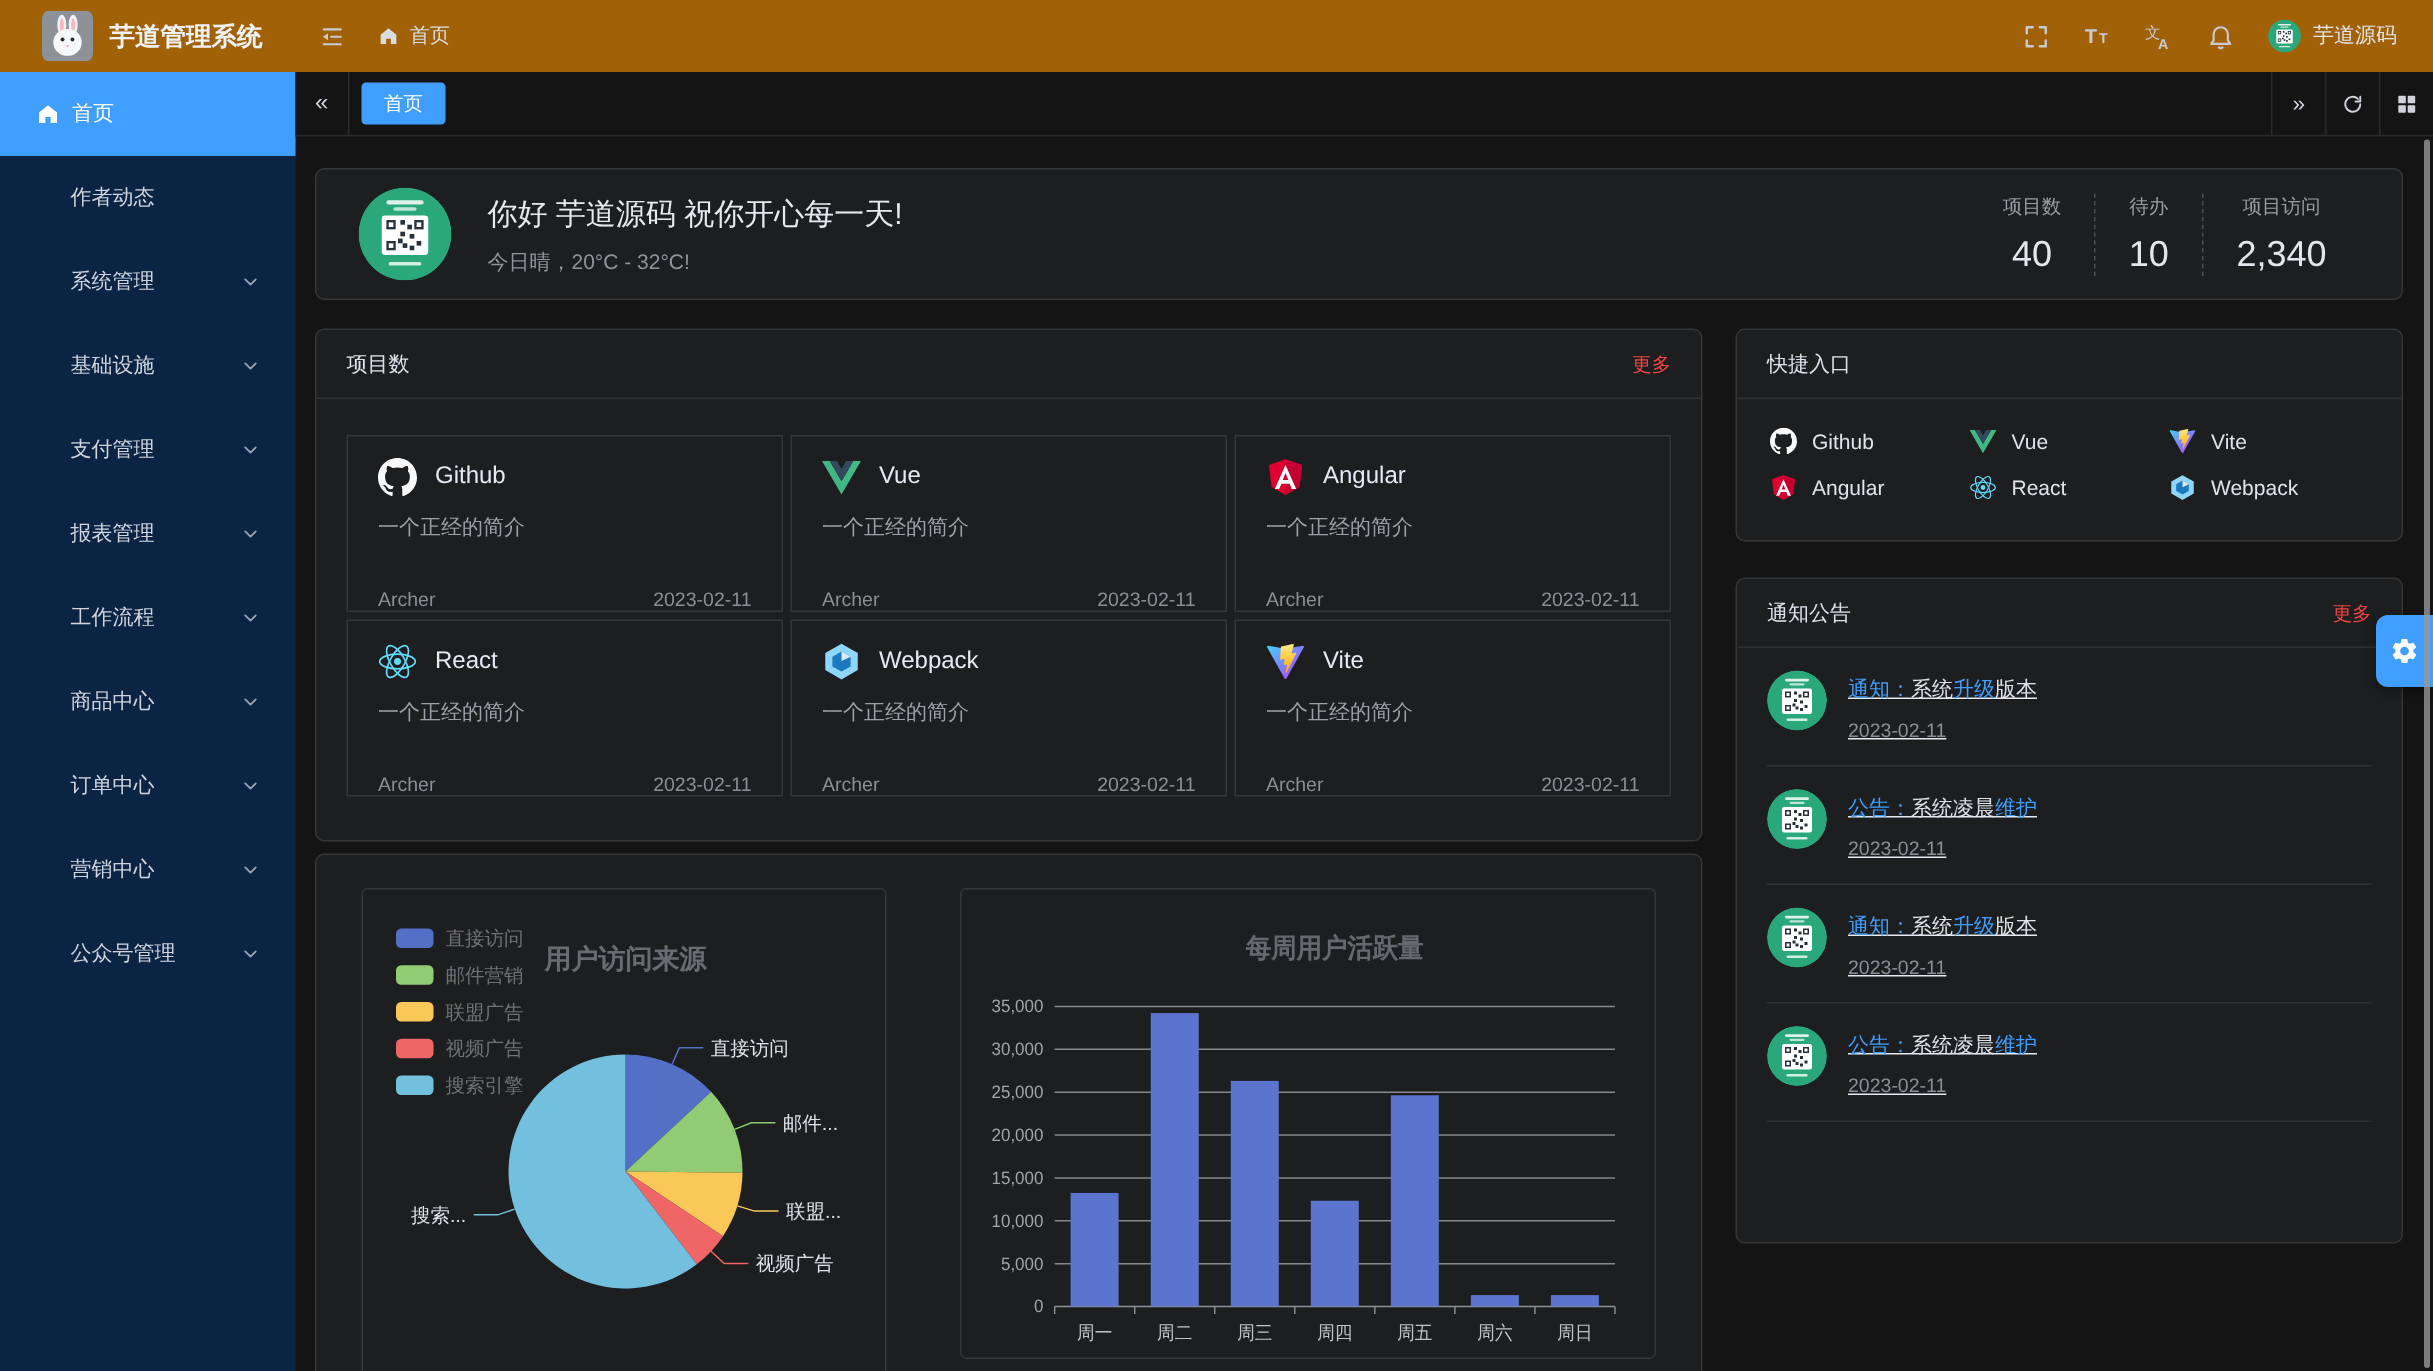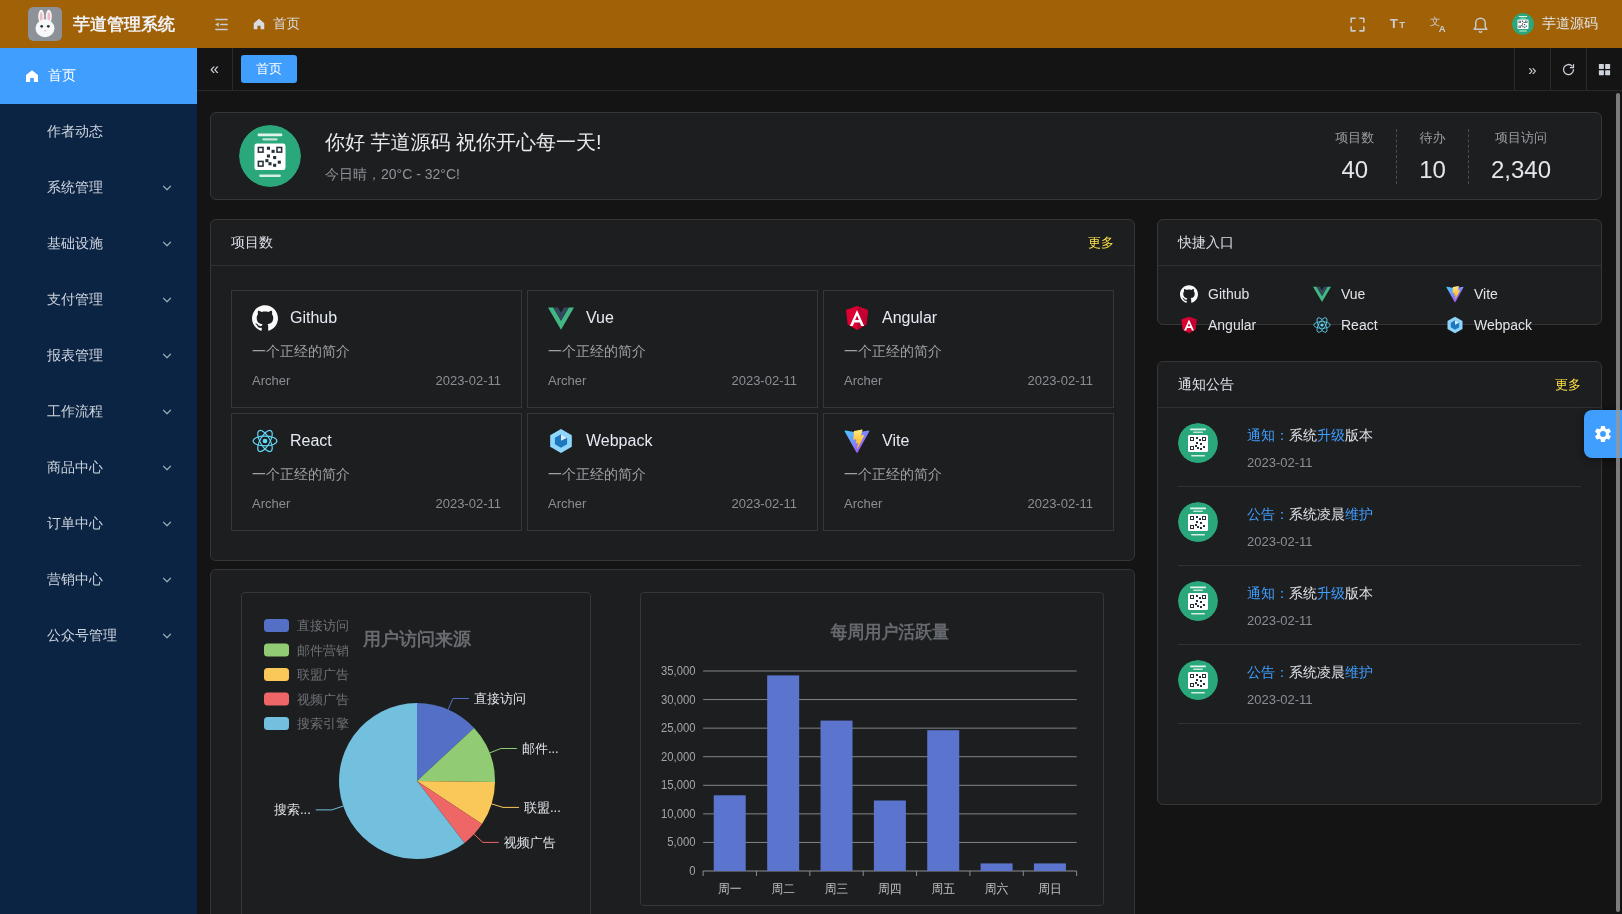--- a/index.html
+++ b/index.html
@@ -59,47 +59,47 @@
   .stat-label { font-size:13px; color:#9a9da3; }
   .stat-value { font-size:24px; color:#e3e6eb; margin-top:9px; }
 
   .columns { display:flex; gap:22px; }
   .col-left { width:925px; flex-shrink:0; }
   .col-right { flex:1; min-width:0; }
 
   
   .card-header { height:46px; padding:0 20px; display:flex; align-items:center; justify-content:space-between; border-bottom:1px solid #303133; }
   .card-header-title { font-size:14px; color:#dde1e8; }
-  .more-link { font-size:13px; color:#fde047; cursor:pointer; text-decoration:none; }
+  .more-link { font-size:13px; color:#ef4444; cursor:pointer; text-decoration:none; }
   .card-projects { height:342px; margin-bottom:8px; }
   .projects-grid { padding:24px 20px; display:grid; grid-template-columns:repeat(3,1fr); gap:5px; }
   .project-box { border:1px solid #363637; height:118px; padding:14px 20px; cursor:pointer; }
   .pb-head { display:flex; align-items:center; gap:12px; }
   .pb-icon { width:26px; height:26px; }
   .pb-name { font-size:16px; color:#e5eaf3; }
   .pb-desc { font-size:14px; color:#9da0a6; margin-top:12px; }
-  .pb-foot { margin-top:12px; display:flex; justify-content:space-between; font-size:13px; color:#8b8e95; }
+  .pb-foot { margin-top:31px; display:flex; justify-content:space-between; font-size:13px; color:#8b8e95; }
 
   
   .card-charts { height:420px; display:flex; padding:22px 30px; gap:22px; }
   .chart-box { border:1px solid #363637; border-radius:4px; background:#1d1e1f; }
   .pie-box { width:350px; height:390px; flex-shrink:0; }
   .bar-box { flex:1; height:314px;margin-left:27px; }
   .chart-box svg { display:block; }
 
   
-  .card-shortcuts { height:106px; margin-bottom:36px; }
+  .card-shortcuts { height:142px; margin-bottom:24px; }
   .shortcuts-grid { padding:19px 22px; display:grid; grid-template-columns:repeat(3,1fr); row-gap:13px; }
   .shortcut-item { display:flex; align-items:center; gap:10px; cursor:pointer; }
   .shortcut-item svg { width:18px; height:18px; }
   .shortcut-label { font-size:14px; color:#e0e3e9; }
 
   .card-notices { height:444px; }
   .notices-list { padding:0 20px; }
-  .notice-item { padding:15px 0 16px; border-bottom:1px solid #303133; display:flex; gap:29px; }
+  .notice-item { padding:15px 0 16px; border-bottom:1px solid #303133; display:flex; gap:14px;text-decoration:underline; }
   .notice-avatar { width:40px; height:40px; border-radius:50%; flex-shrink:0; }
   .notice-title { font-size:14px; color:#dfe3e9; cursor:pointer; line-height:20px; margin-top:2px; }
   .notice-title .seg-accent { color:#409eff; }
   .notice-date { font-size:13px; color:#8b8e95; margin-top:10px; }
 
   
   .fab { position:absolute; right:0; top:410px; width:38px; height:48px; background:#409eff; border-radius:8px 0 0 8px; display:flex; align-items:center; justify-content:center; cursor:pointer; box-shadow:0 2px 8px rgba(0,0,0,.4); }
   .fab svg { width:20px; height:20px; color:#fff; }
 
   

